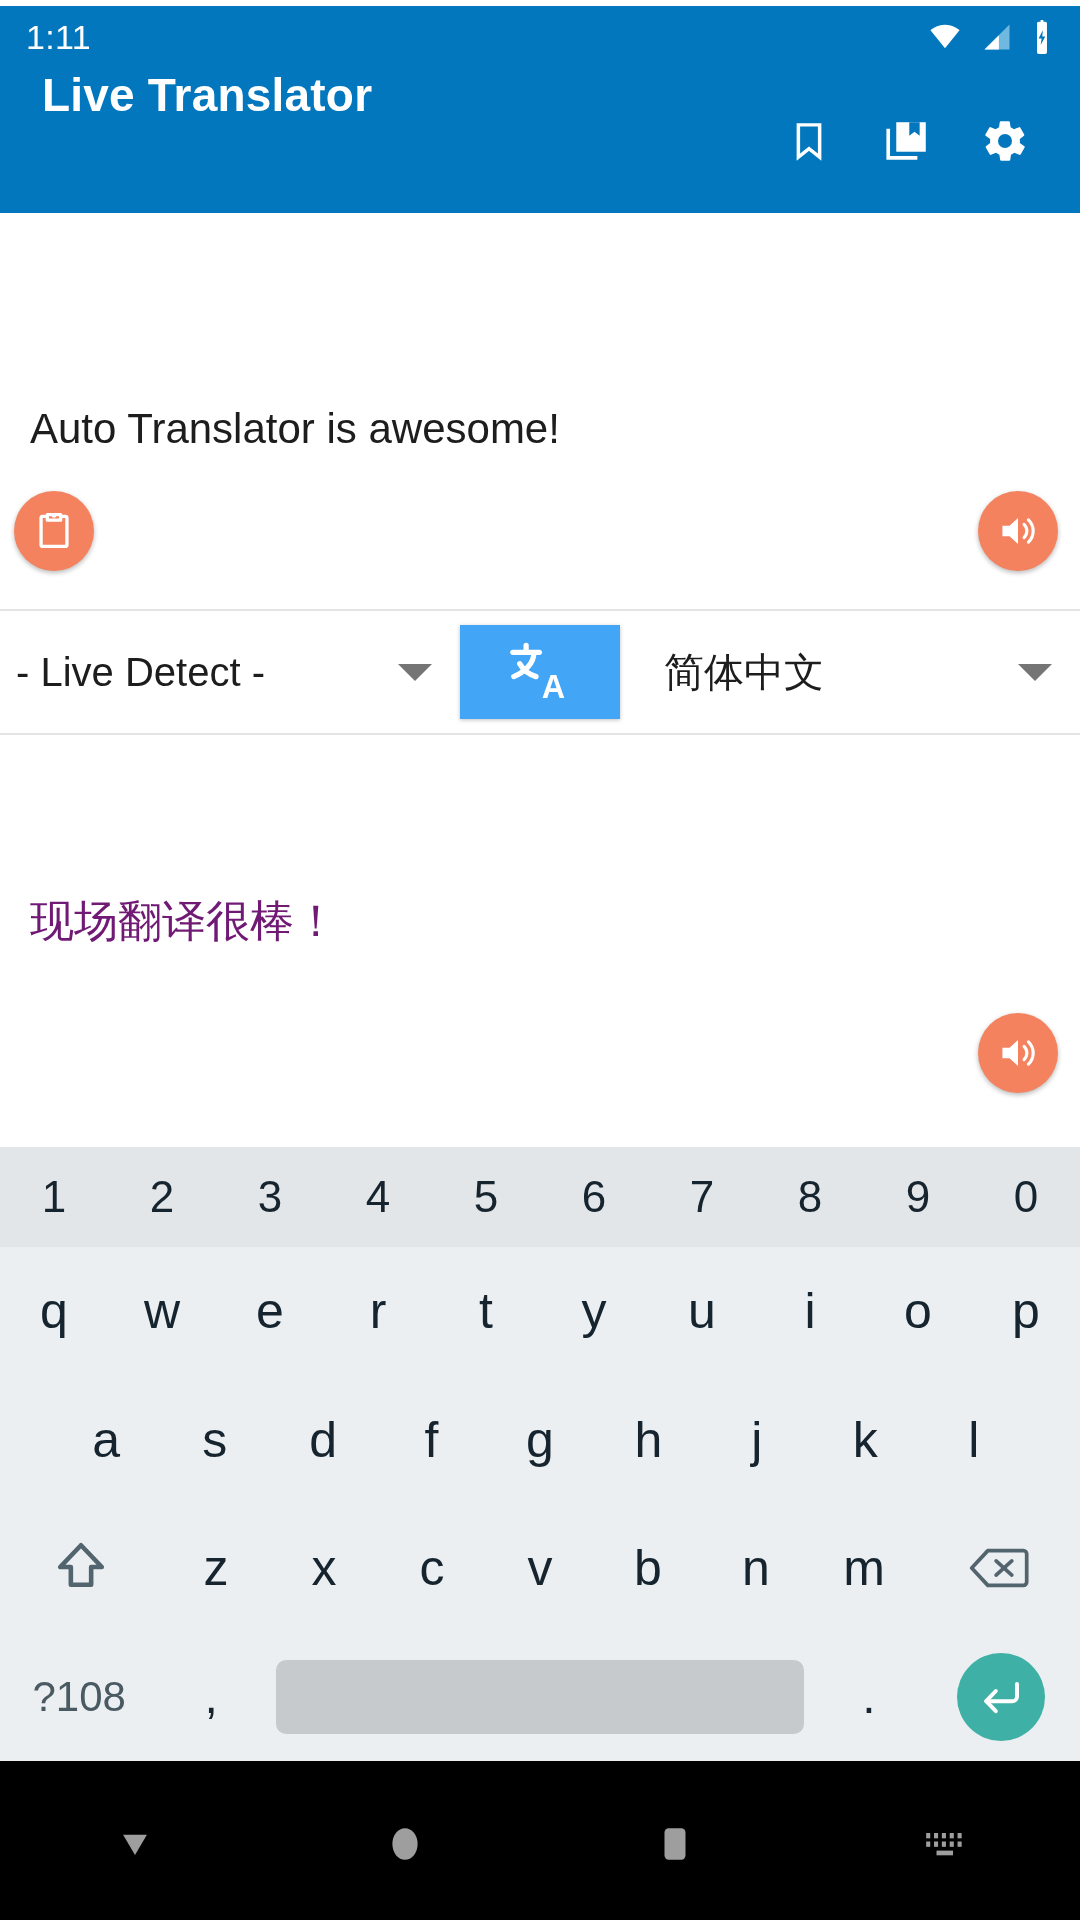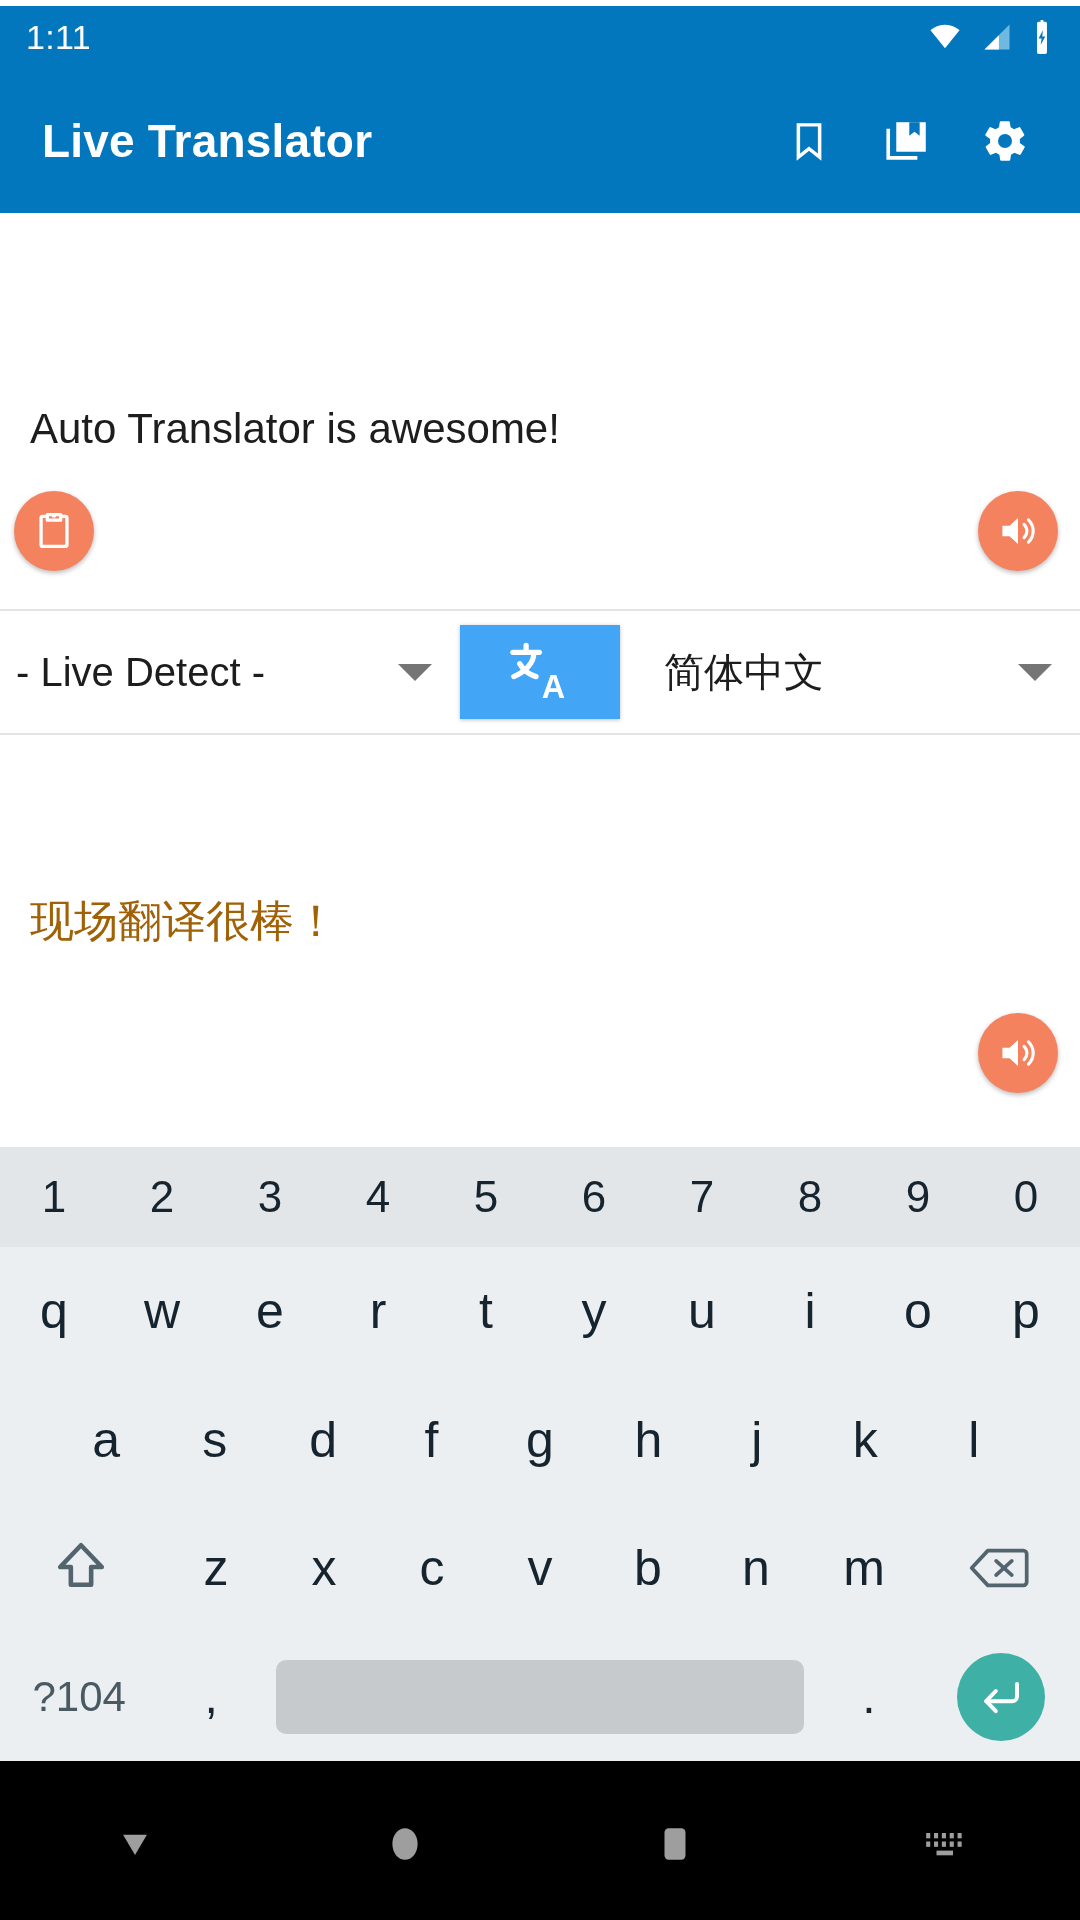--- a/index.html
+++ b/index.html
@@ -32,21 +32,21 @@
   .status-icons {
     margin-left: auto;
     display: flex; align-items: center; gap: 16px;
   }
   .status-icons svg { display: block; }
 
   
   .app-bar {
     height: 145px;
     background: #0277bd;
-    display: flex; align-items: center;
+    display: flex; 
     padding: 0 26px 0 42px;
     flex: 0 0 auto;
   }
   .app-title {
     color: #ffffff;
     font-size: 46px;
     font-weight: bold;
     letter-spacing: .2px;
   }
   .app-actions {
@@ -134,21 +134,21 @@
     flex: 0 0 auto;
     position: relative;
     height: 412px;
     background: #ffffff;
   }
   .target-text {
     position: absolute;
     left: 30px; top: 158px;
     right: 116px;
     font-size: 44px;
-    color: #a16207;
+    color: #701a75;
     line-height: 1.25;
   }
   .fab-speak-tgt { right: 22px; top: 278px; }
 
   
   .keyboard {
     flex: 0 0 auto;
     background: #eceff1;
     height: 614px;
     display: flex; flex-direction: column;
@@ -406,21 +406,21 @@
         <span>
           <svg width="62" height="50" viewBox="0 0 30 24">
             <path fill="none" stroke="#52646e" stroke-width="1.8" stroke-linejoin="round" d="M9.6 3.6h17.2a1.6 1.6 0 0 1 1.6 1.6v13.6a1.6 1.6 0 0 1-1.6 1.6H9.6L1.8 12l7.8-8.4z"></path>
             <path fill="none" stroke="#52646e" stroke-width="1.8" stroke-linecap="round" d="m13.6 8.6 7.6 6.8M21.2 8.6l-7.6 6.8"></path>
           </svg>
         </span>
       </div>
     </div>
 
     <div class="kb-row bottom">
-      <div class="kb-sym">?104</div>
+      <div class="kb-sym">?108</div>
       <div class="kb-comma">,</div>
       <div class="kb-space"></div>
       <div class="kb-period">.</div>
       <div class="kb-enter-wrap">
         <div class="kb-enter">
           <span>
             <svg width="48" height="48" viewBox="0 0 24 24">
               <path fill="none" stroke="#ffffff" stroke-width="2" stroke-linecap="round" stroke-linejoin="round" d="M20 5.5v6.2a2.4 2.4 0 0 1-2.4 2.4H4.6"></path>
               <path fill="none" stroke="#ffffff" stroke-width="2" stroke-linecap="round" stroke-linejoin="round" d="m9.4 9 -4.8 5.1 4.8 5"></path>
             </svg>

